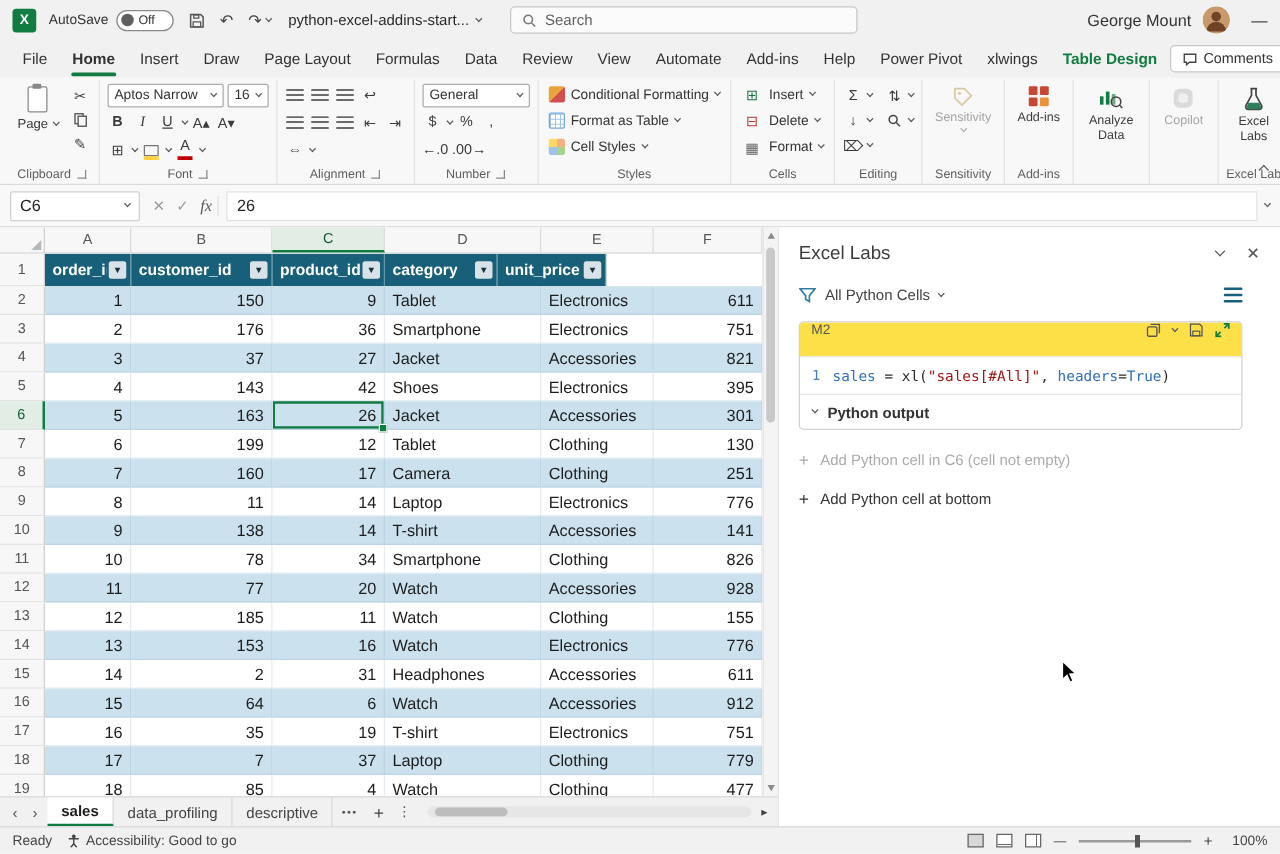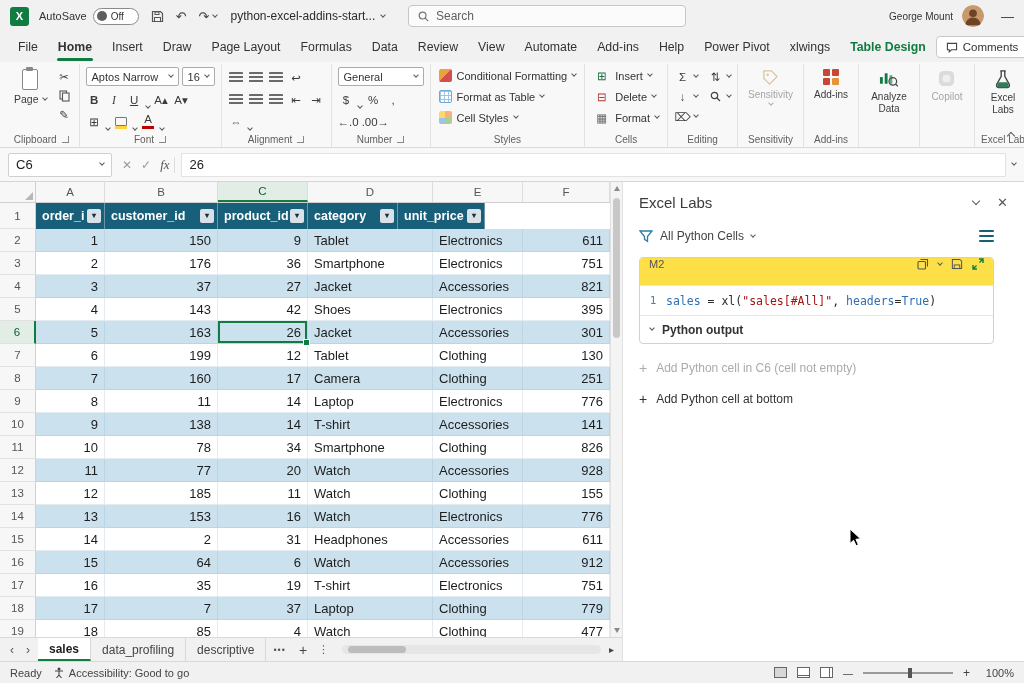--- a/index.html
+++ b/index.html
@@ -14,41 +14,41 @@
   
   .titlebar{height:32px;flex:none;display:flex;align-items:center;padding:0 10px;background:#F1F1F1;position:relative}
   .xlogo{width:19px;height:19px;background:#107C41;border-radius:3px;color:#fff;font-weight:bold;font-size:11px;display:flex;align-items:center;justify-content:center;flex:none}
   .tb-as{font-size:11px;color:#333;margin-left:10px}
   .toggle{margin-left:6px;width:46px;height:17px;border:1px solid #8a8a8a;border-radius:9px;background:#fff;display:flex;align-items:center;gap:4px;padding:0 3px;font-size:10px;color:#333}
   .toggle .knob{width:10px;height:10px;border-radius:50%;background:#5f5f5f;flex:none}
   .tbico{margin-left:12px;color:#444;font-size:13px;display:inline-flex;align-items:center}
   .tb-file{margin-left:14px;font-size:12px;color:#2b2b2b;display:flex;align-items:center;gap:6px}
   .tb-search{position:absolute;left:408px;top:5px;width:278px;height:22px;border:1px solid #C6C6C6;border-radius:4px;background:#FBFBFB;display:flex;align-items:center;gap:7px;padding:0 9px;color:#616161}
   .tb-right{margin-left:auto;display:flex;align-items:center;gap:9px}
-  .tb-user{font-size:10px;color:#333}
+  .tb-user{font-size:13px;color:#333}
   .avatar{width:22px;height:22px;border-radius:50%;overflow:hidden;flex:none}
   .tb-min{color:#333;font-size:13px;margin-left:8px}
 
   
   .tabrow{height:30px;flex:none;display:flex;align-items:center;background:#F1F1F1;padding:0 8px}
   .rtabs{display:flex;align-items:center;height:100%}
   .rtab{padding:0 10px;height:100%;display:flex;align-items:center;font-size:12.3px;color:#333;position:relative;white-space:nowrap}
   .rtab.active{font-weight:700}
   .rtab.active::after{content:"";position:absolute;left:9px;right:9px;bottom:1px;height:3px;border-radius:2px;background:var(--green)}
   .rtab.contextual{color:var(--green);font-weight:600}
   .tr-actions{margin-left:auto;display:flex;align-items:center;gap:8px}
   .btn-comments{height:22px;display:flex;align-items:center;gap:5px;padding:0 9px;border:1px solid #C8C8C8;border-radius:4px;background:#fff;font-size:11.5px;color:#333}
 
   
   .ribbon{height:86px;flex:none;background:#F8F8F8;border-bottom:1px solid #D9D9D9;display:flex;align-items:stretch;padding:2px 2px 0 4px;position:relative}
   .rgroup{display:flex;flex-direction:column;padding:2px 6px 0;position:relative;flex:none}
   .rgroup+.rgroup{border-left:1px solid #E2E2E2}
   .rgc{flex:1;display:flex;gap:5px;align-items:flex-start}
   .rgc.col{flex-direction:column;gap:2px;align-items:stretch}
-  .row{display:flex;align-items:flex-end;gap:3px;height:20px}
+  .row{display:flex;align-items:center;gap:3px;height:20px}
   .rgl{height:16px;font-size:10px;color:#605E5C;display:flex;align-items:center;justify-content:center;gap:5px;white-space:nowrap}
   .launcher{width:7px;height:7px;border-right:1.2px solid #888;border-bottom:1.2px solid #888;display:inline-block}
   .sbtn{min-width:17px;height:17px;display:inline-flex;align-items:center;justify-content:center;font-size:11.5px;color:#3b3b3b;border-radius:2px;white-space:nowrap}
   .sbtn.bold{font-weight:bold}.sbtn.ital{font-style:italic;font-family:"Liberation Serif",serif}.sbtn.unde{text-decoration:underline}
   .select{height:19px;border:1px solid #ACACAC;background:#fff;border-radius:2px;display:flex;align-items:center;justify-content:space-between;padding:0 5px;font-size:11px;color:#333;gap:4px;white-space:nowrap}
   .bigv{display:flex;flex-direction:column;align-items:center;justify-content:flex-start;gap:3px;padding:3px 4px 0;font-size:10px;color:#3b3b3b;text-align:center;line-height:1.15}
   .bl{display:flex;align-items:center;gap:4px;font-size:10.5px}
   .clip-icon{width:16px;height:21px;border:1.5px solid #8A8886;border-radius:2px;background:#fff;position:relative}
   .clip-icon::before{content:"";position:absolute;top:-3px;left:3px;width:7px;height:4px;background:#8A8886;border-radius:1px}
   .vcol{display:flex;flex-direction:column;gap:2px;padding-top:2px}

